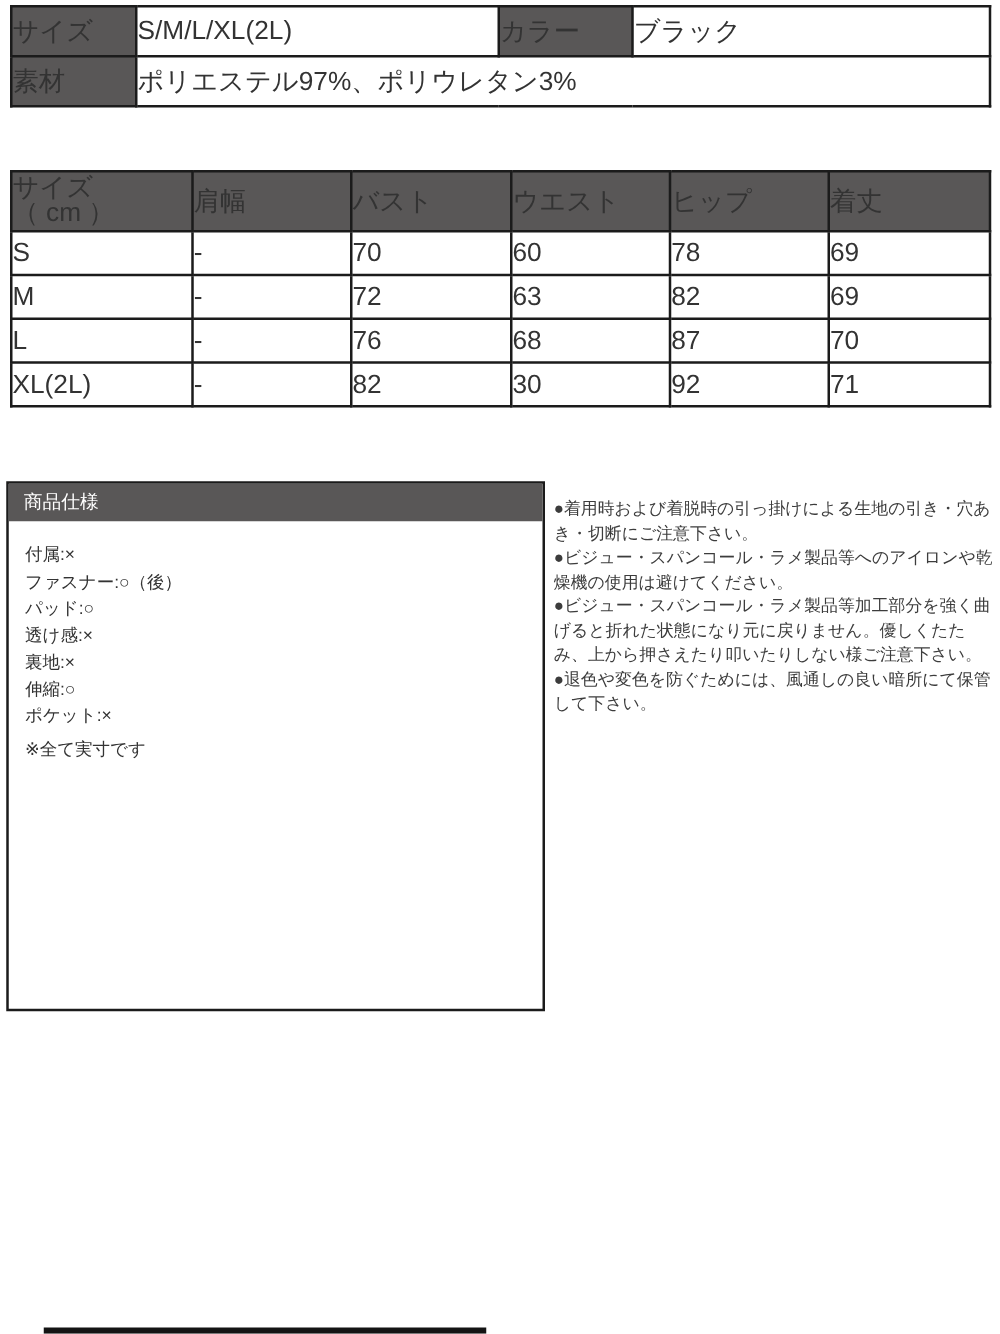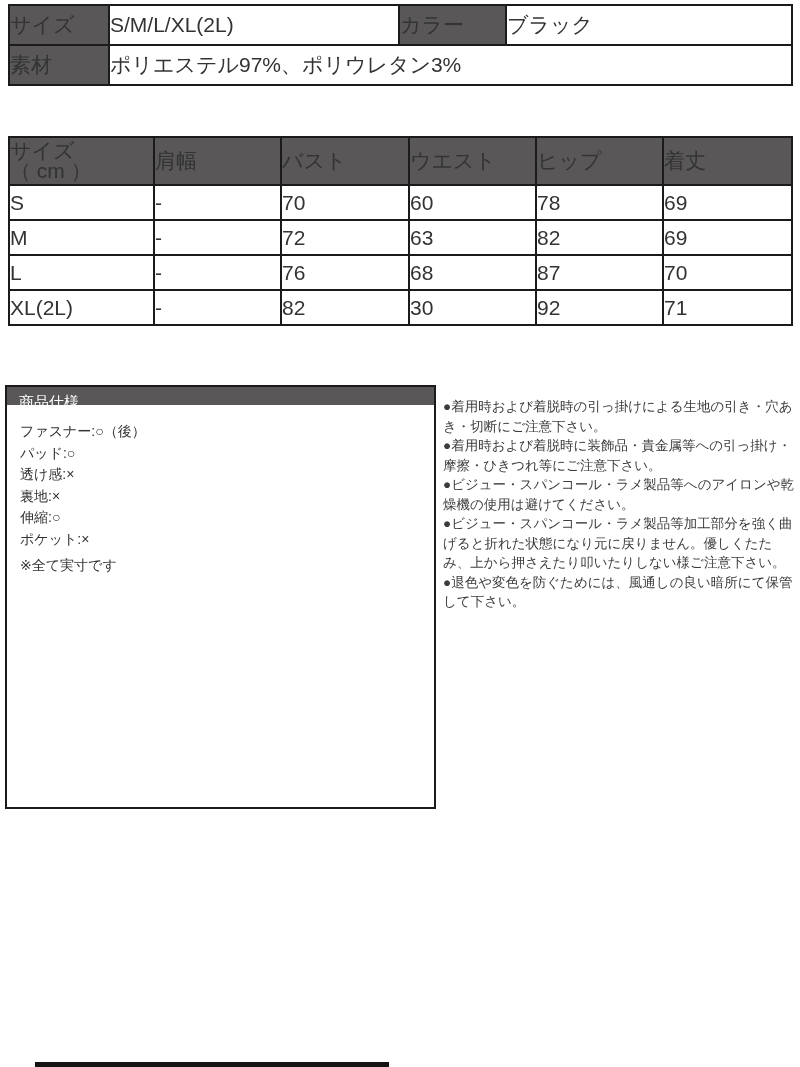--- a/index.html
+++ b/index.html
@@ -22,21 +22,21 @@
   .size-tbl tr.head { height:48px; }
   .size-tbl tr.row { height:35px; }
   .corner-cell div { line-height:20px; }
 
   
   .spec-box {
     position:absolute; left:5px; top:385px; width:431px; height:424px;
     border:2px solid #1b1b1b; background:#fff;
   }
   .spec-bar {
-    height:18px; background:#595757; color:#ffffff;
+    height:30px; background:#595757; color:#ffffff;
     font-size:15px; line-height:30px; padding-left:12px;
   }
   .spec-list { padding:16px 12px 0 13px; font-size:14px; color:#333; }
   .spec-list .item { line-height:21.5px; }
   .spec-note { margin-top:5px; line-height:21.5px; }
 
   
   .care {
     position:absolute; left:443px; top:397px; width:353px;
     font-size:13.5px; line-height:19.5px; color:#3c3c3c;
@@ -123,31 +123,31 @@
     <td>30</td>
     <td>92</td>
     <td>71</td>
   </tr>
 </tbody>
   </table>
 
 <div class="spec-box">
   <div class="spec-bar">商品仕様</div>
   <div class="spec-list">
+    <div class="item">付属:×</div>
     <div class="item">ファスナー:○（後）</div>
     <div class="item">パッド:○</div>
     <div class="item">透け感:×</div>
     <div class="item">裏地:×</div>
     <div class="item">伸縮:○</div>
     <div class="item">ポケット:×</div>
     <div class="spec-note">※全て実寸です</div>
   </div>
 </div>
 
 <div class="care">
   <div class="para">●着用時および着脱時の引っ掛けによる生地の引き・穴あき・切断にご注意下さい。</div>
-  <div class="para">●着用時および着脱時に装飾品・貴金属等への引っ掛け・摩擦・ひきつれ等にご注意下さい。</div>
   <div class="para">●ビジュー・スパンコール・ラメ製品等へのアイロンや乾燥機の使用は避けてください。</div>
   <div class="para">●ビジュー・スパンコール・ラメ製品等加工部分を強く曲げると折れた状態になり元に戻りません。優しくたたみ、上から押さえたり叩いたりしない様ご注意下さい。</div>
   <div class="para">●退色や変色を防ぐためには、風通しの良い暗所にて保管して下さい。</div>
 </div>
 
 <div class="bottom-line"></div>
 
 </body></html>

